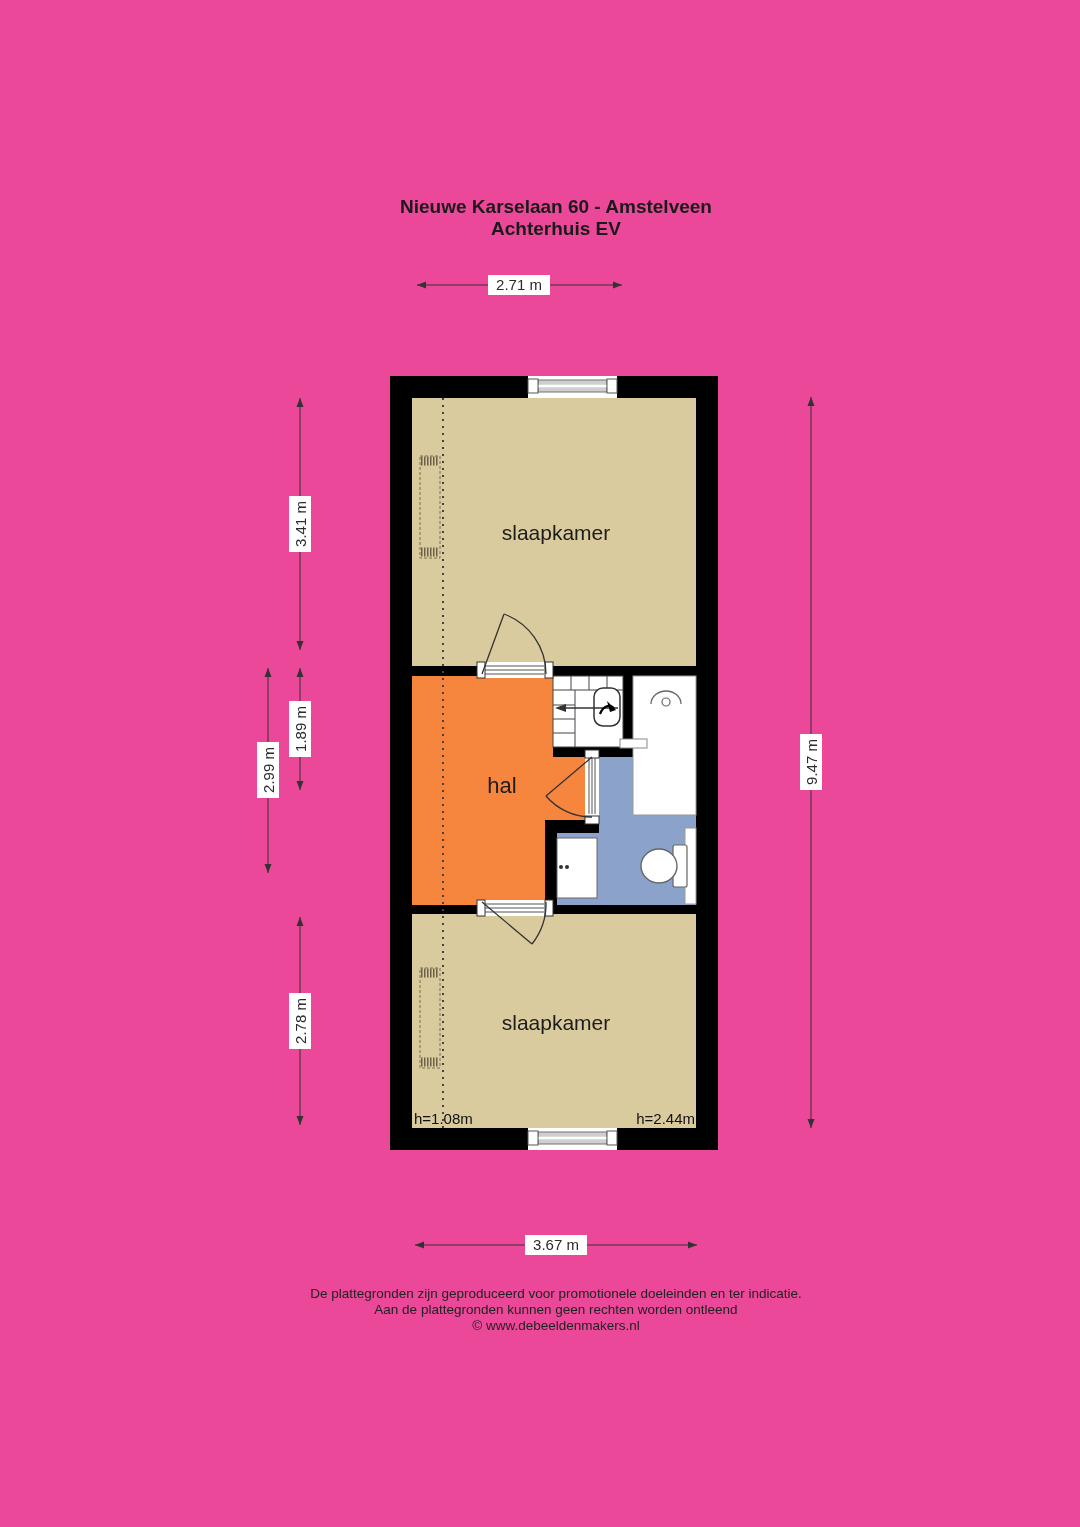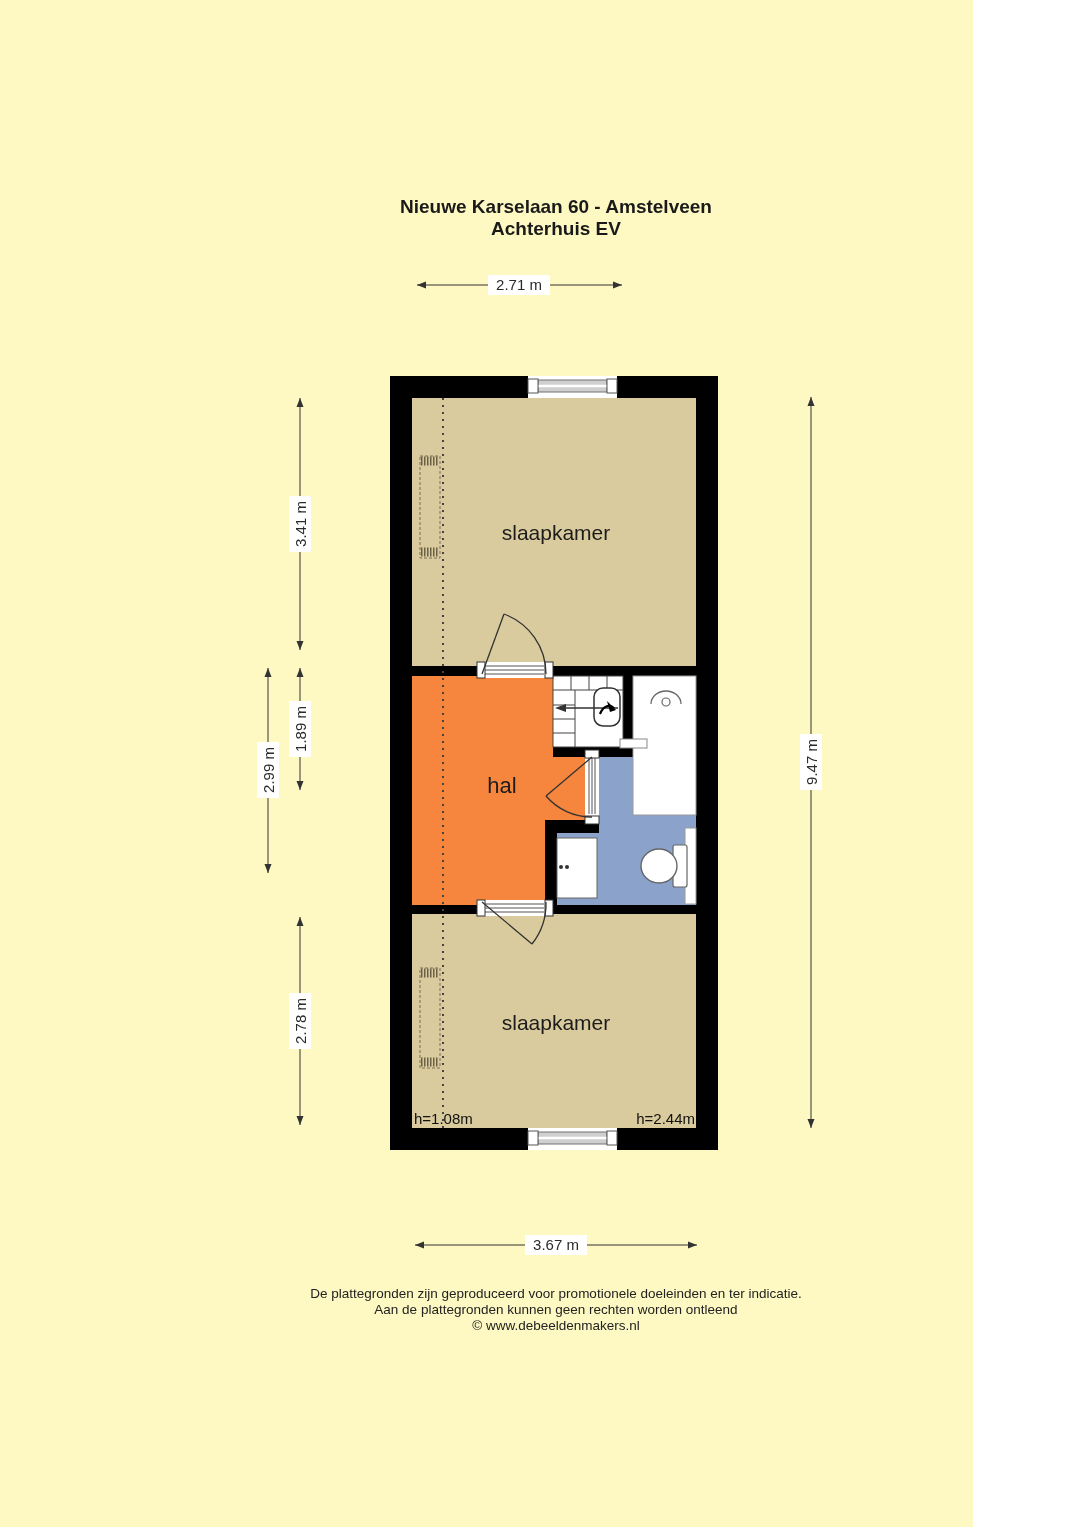--- a/index.html
+++ b/index.html
@@ -1,16 +1,16 @@
 <!DOCTYPE html>
 <html><head>
 <meta charset="utf-8">
 <style>
   html,body{margin:0;padding:0;background:#ffffff;}
-  .page{position:relative;width:973px;height:1527px;background:#fef9c3;overflow:hidden;
+  .page{position:relative;width:1080px;height:1527px;background:#ec4899;overflow:hidden;
         font-family:"Liberation Sans", sans-serif;}
   svg{position:absolute;left:0;top:0;}
   .title-text{font-family:"Liberation Sans",sans-serif;font-size:19px;font-weight:bold;fill:#1a1a1a;}
   .room-label{font-family:"Liberation Sans",sans-serif;font-size:21px;fill:#1c1c1c;}
   .hall-label{font-family:"Liberation Sans",sans-serif;font-size:22px;fill:#1c1c1c;}
   .h-label{font-family:"Liberation Sans",sans-serif;font-size:15px;fill:#111;}
   .dim-text{font-family:"Liberation Sans",sans-serif;font-size:15px;fill:#2b2b2b;text-anchor:middle;}
   .footer-text{font-family:"Liberation Sans",sans-serif;font-size:13.5px;fill:#222;text-anchor:middle;}
   .dim-line{stroke:#333;stroke-width:1;}
   .dim-head{fill:#333;}

